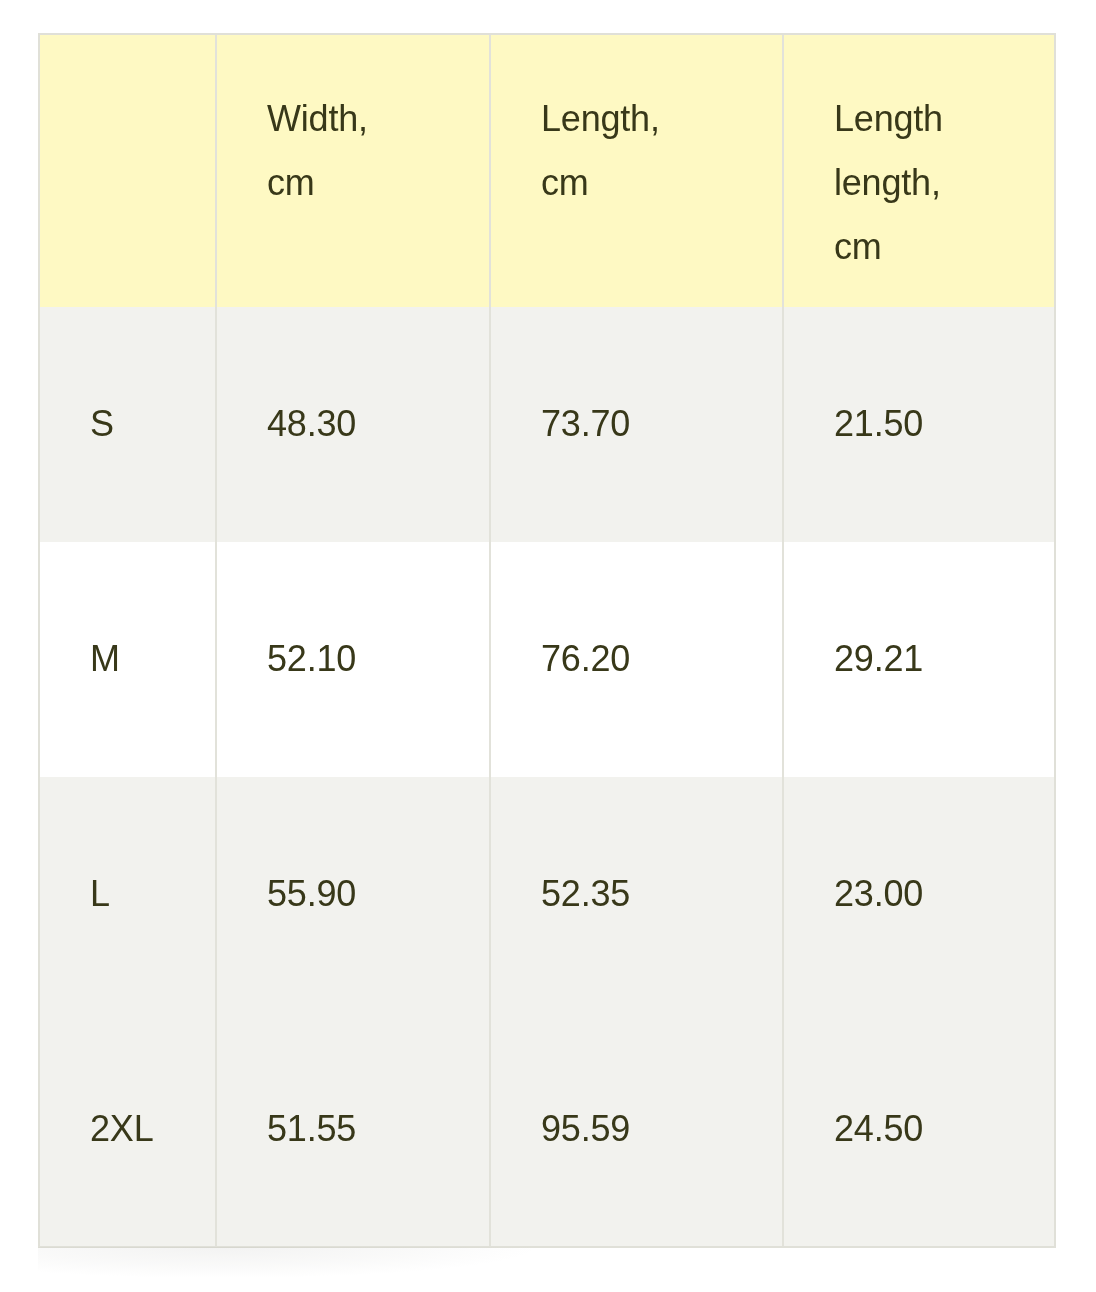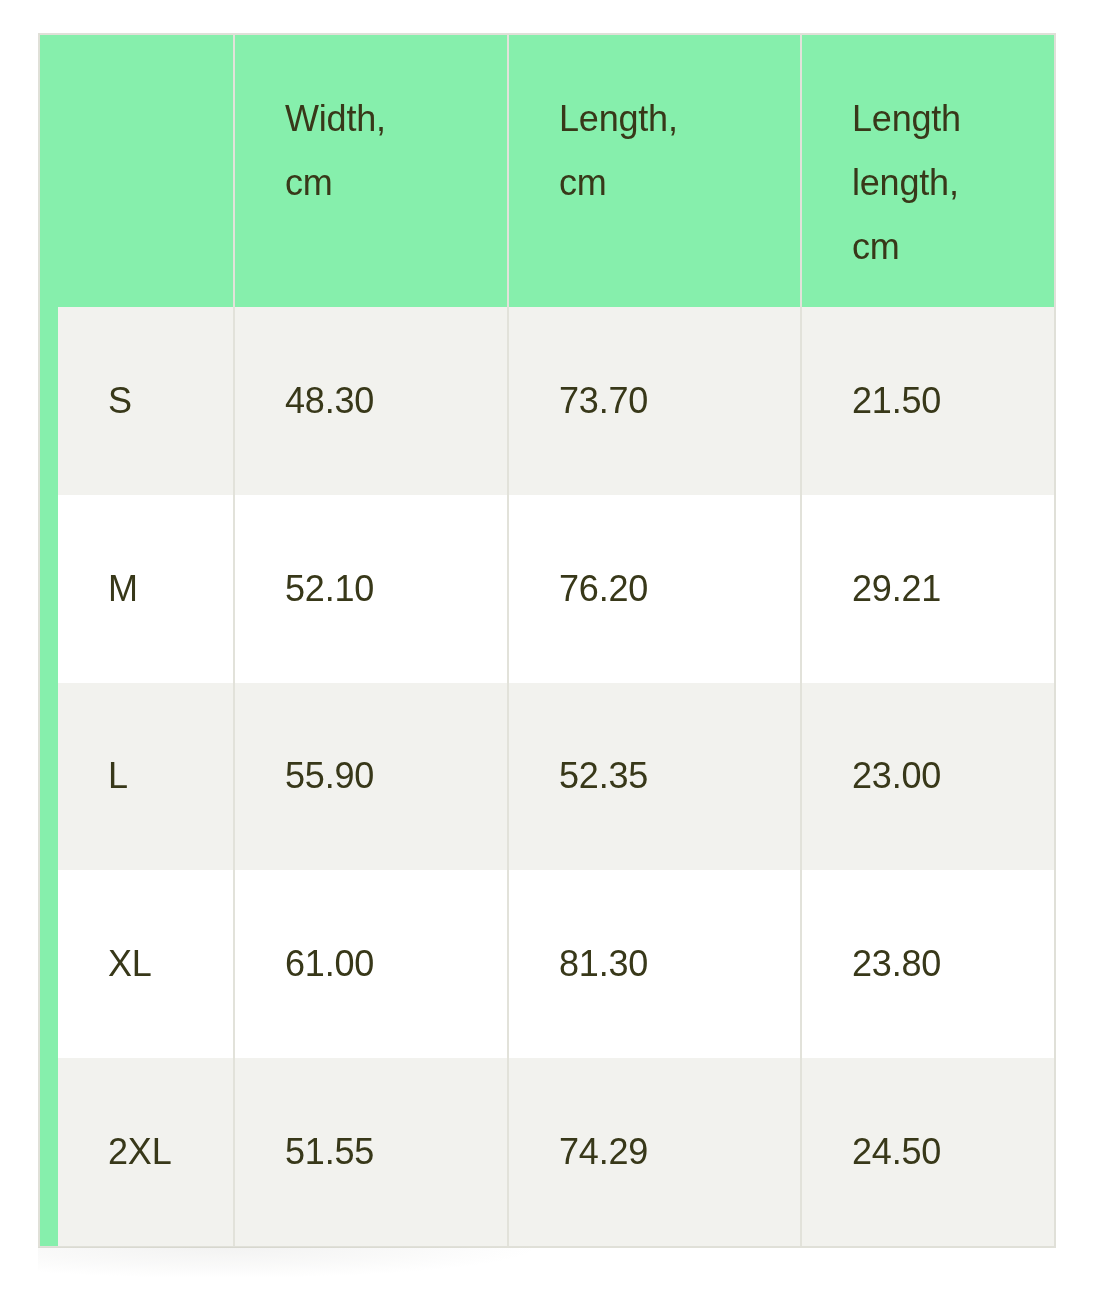--- a/index.html
+++ b/index.html
@@ -34,23 +34,22 @@
     pointer-events: none;
   }
 
   #size-table-wrap {
     position: absolute;
     left: 38px;
     top: 33px;
     width: 1018px;
     height: 1215px;
     border: 2px solid #e0e0d8;
-    background: #86efac;
+    background: #fef9c3;
     overflow: hidden;
-    padding-left: 18px;
   }
 
   table.size-table {
     width: 100%;
     height: 100%;
     border-collapse: collapse;
     table-layout: fixed;
   }
 
   table.size-table col.c-size   { width: 176px; }
@@ -138,30 +137,24 @@
           <td>52.10</td>
           <td>76.20</td>
           <td>29.21</td>
         </tr>
         <tr class="striped">
           <td>L</td>
           <td>55.90</td>
           <td>52.35</td>
           <td>23.00</td>
         </tr>
-        <tr class="plain">
-          <td>XL</td>
-          <td>61.00</td>
-          <td>81.30</td>
-          <td>23.80</td>
-        </tr>
         <tr class="striped">
           <td>2XL</td>
           <td>51.55</td>
-          <td>74.29</td>
+          <td>95.59</td>
           <td>24.50</td>
         </tr>
       </tbody>
     </table>
   </div>
 
   <div id="table-shadow"></div>
 
 </div>
 

